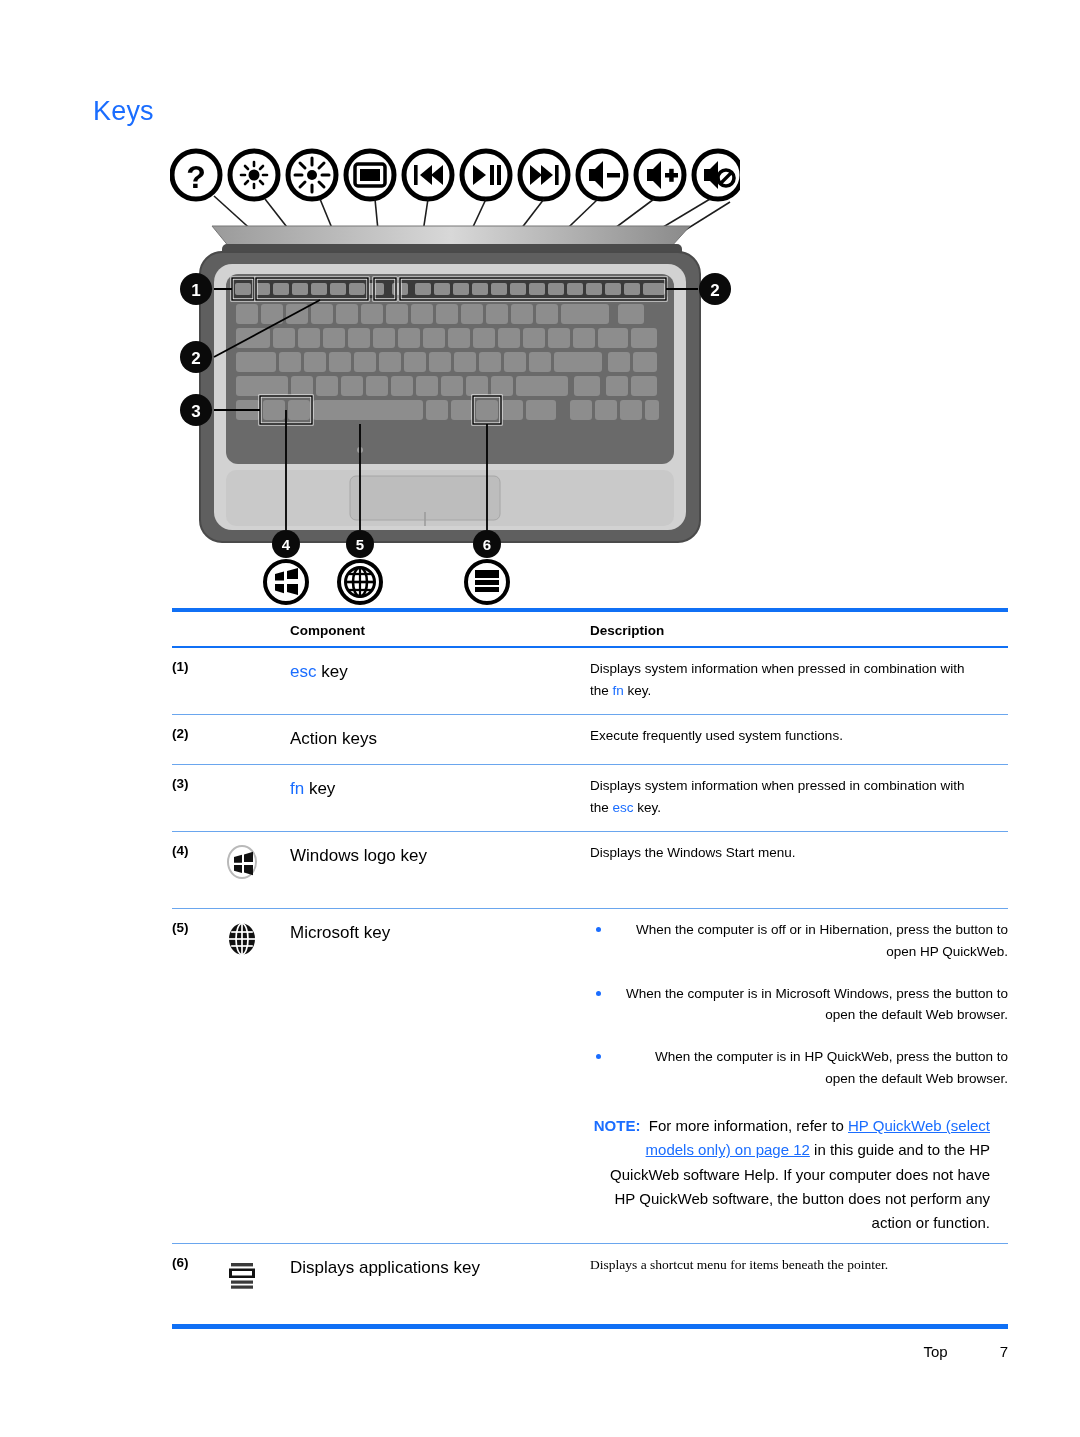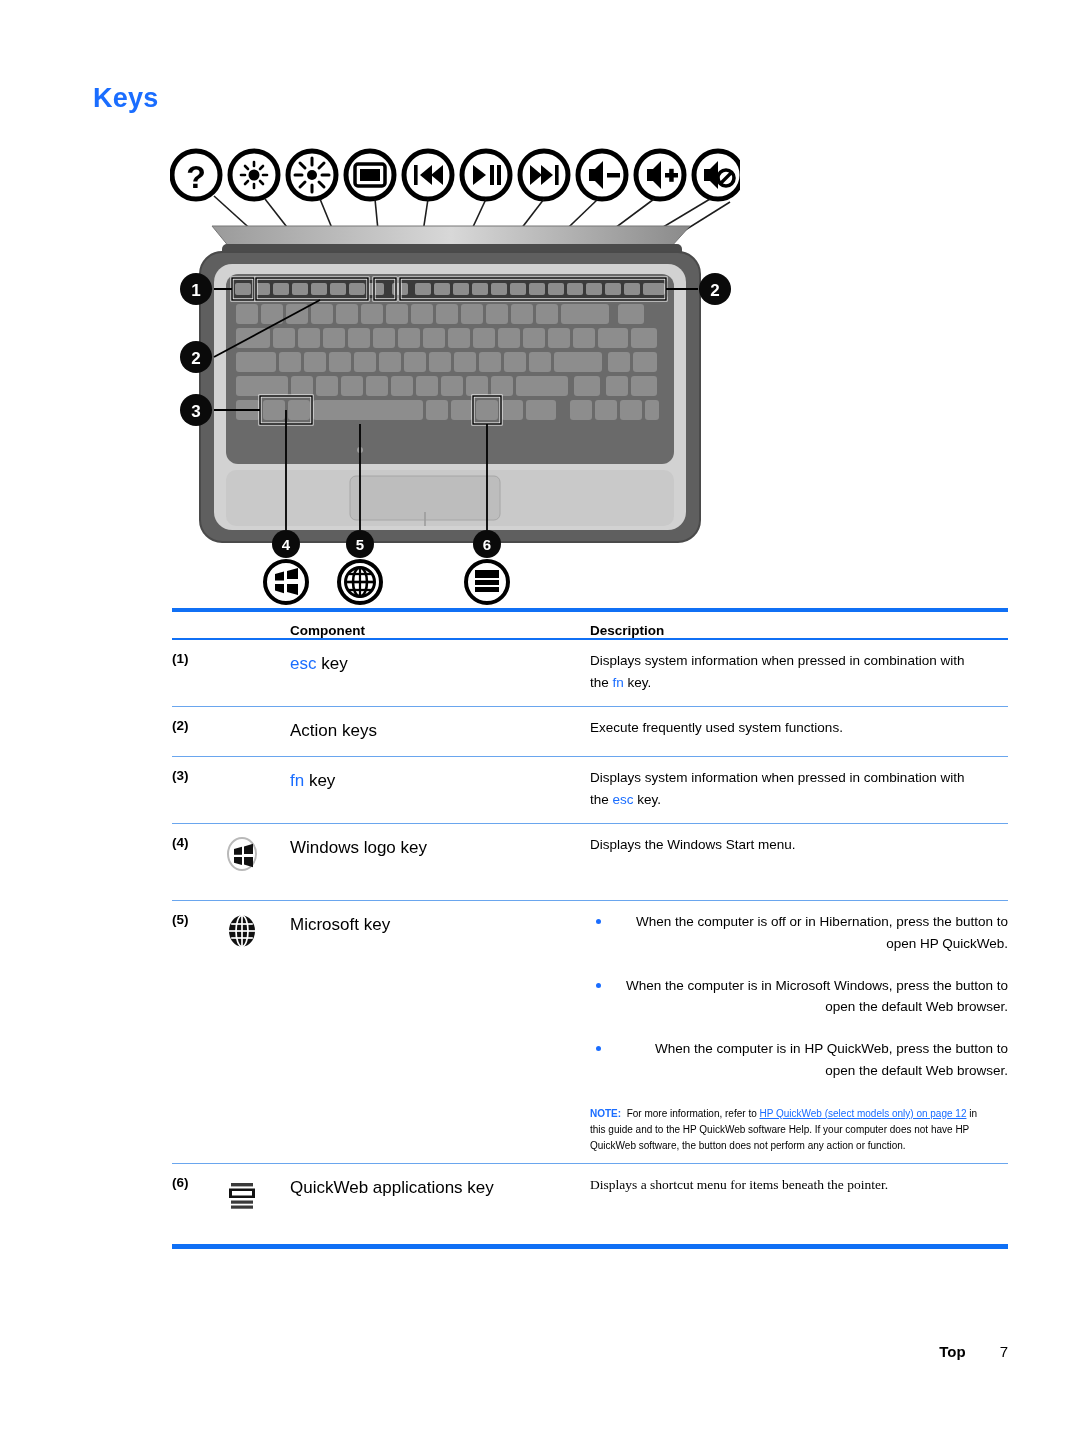--- a/index.html
+++ b/index.html
@@ -17,23 +17,23 @@
   }
   .page {
     position: absolute;
     inset: 0;
   }
 
   
   .page-title {
     position: absolute;
     left: 93px;
-    top: 83px;
+    top: 96px;
     font-size: 27px;
-    font-weight: bold;
+    font-weight: normal;
     color: #1a6dff;
     letter-spacing: 0.2px;
   }
 
   
   .figure {
     position: absolute;
     left: 170px;
     top: 140px;
     width: 570px;
@@ -64,21 +64,21 @@
     background: #1070f5;
     width: 100%;
   }
   .rule-row {
     height: 1px;
     background: #6aa6ee;
     width: 100%;
   }
   .hdr-row {
     display: flex;
-    padding: 11px 0 0 0;
+    padding: 11px 0 8px 0;
   }
   .hdr-cell {
     font-size: 13.5px;
     font-weight: bold;
   }
   .col-num   { width: 50px; flex: 0 0 50px; }
   .col-icon  { width: 68px; flex: 0 0 68px; }
   .col-label { width: 300px; flex: 0 0 300px; }
   .col-desc  { flex: 1 1 auto; }
 
@@ -122,23 +122,24 @@
     content: "";
     position: absolute;
     left: 6px;
     top: 8px;
     width: 5px;
     height: 5px;
     border-radius: 50%;
     background: #1a6dff;
   }
   .note {
-    font-size: 10px;
+    font-size: 15px;
     line-height: 1.62;
     max-width: 400px;
+    text-align: right;
   }
   .note-lbl {
     color: #1a6dff;
     font-weight: bold;
   }
   .note-link {
     color: #1a6dff;
     text-decoration: underline;
   }
 
@@ -146,21 +147,21 @@
   .footer {
     position: absolute;
     left: 172px;
     top: 1343px;
     width: 836px;
     display: flex;
     justify-content: flex-end;
     align-items: baseline;
     font-size: 15px;
   }
-  .footer .ftop { margin-right: 34px; font-weight: bold; }
+  .footer .ftop { margin-right: 52px; }
 </style>
 </head>
 <body>
 
 <div class="page">
 
   <div class="page-title">Keys</div>
 
   <div class="figure">
     <svg width="570" height="465" viewBox="0 0 570 465" xmlns="http://www.w3.org/2000/svg">
@@ -563,21 +564,21 @@
       <div class="col-num num">(6)</div>
       <div class="col-icon iconcell">
         <svg width="40" height="40" viewBox="0 0 40 40" xmlns="http://www.w3.org/2000/svg">
           <rect x="9" y="9" width="22" height="3.4" fill="#3a3a3a"></rect>
           <rect x="7" y="14.5" width="26" height="9.5" fill="#111"></rect>
           <rect x="10" y="17" width="20" height="4.5" fill="#fff"></rect>
           <rect x="9" y="26.5" width="22" height="3.2" fill="#3a3a3a"></rect>
           <rect x="9" y="31.5" width="22" height="3.2" fill="#3a3a3a"></rect>
         </svg>
       </div>
-      <div class="col-label label">QuickWeb applications key</div>
+      <div class="col-label label">Displays applications key</div>
       <div class="col-desc desc" style="max-width:420px;font-family:Liberation Serif, serif;">Displays a shortcut menu for items beneath the pointer.</div>
     </div>
 
     <div class="rule-bottom"></div>
   </div>
 
   <div class="footer">
     <span class="ftop">Top</span>
     <span>7</span>
   </div>

